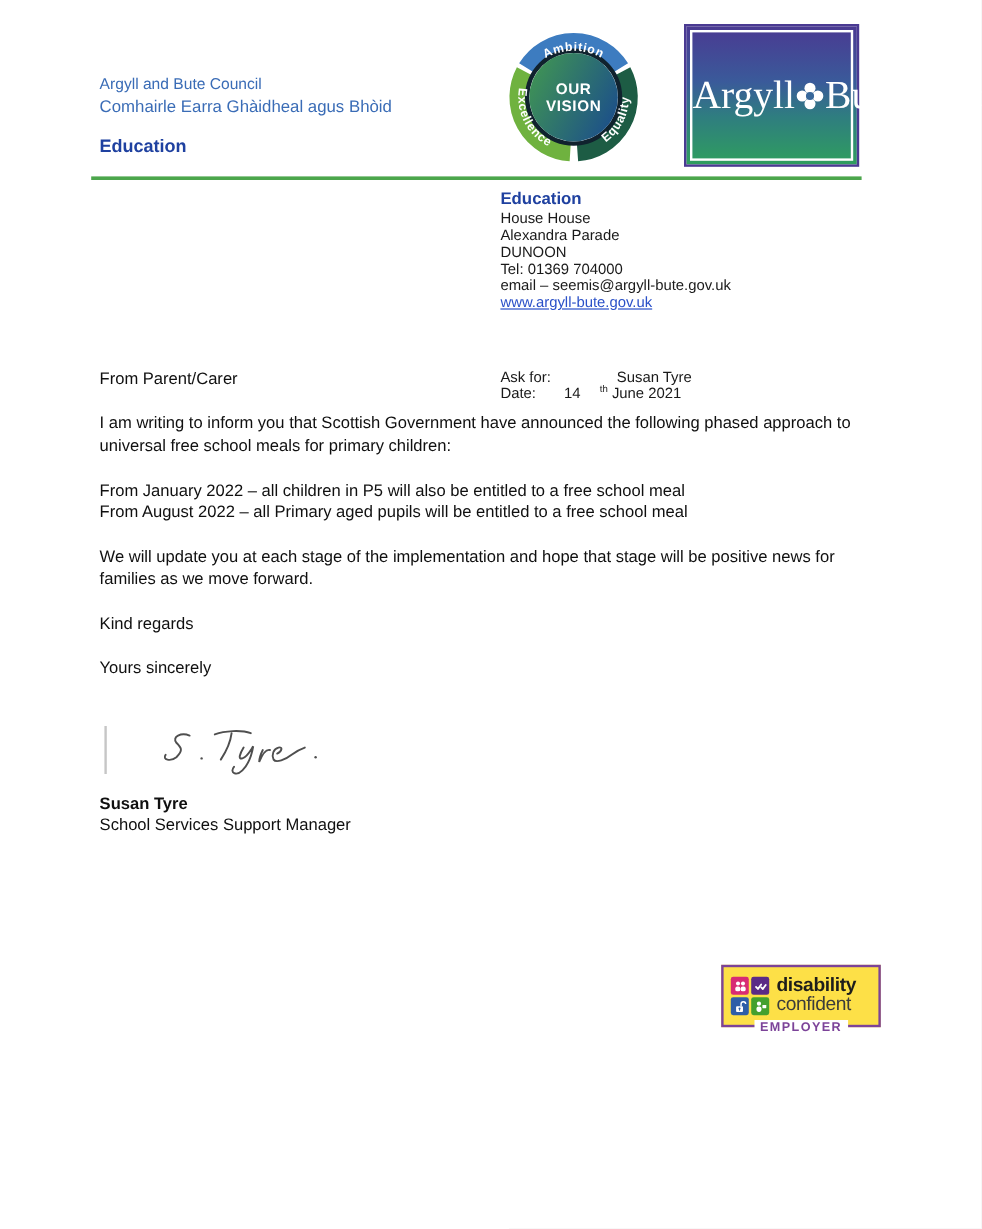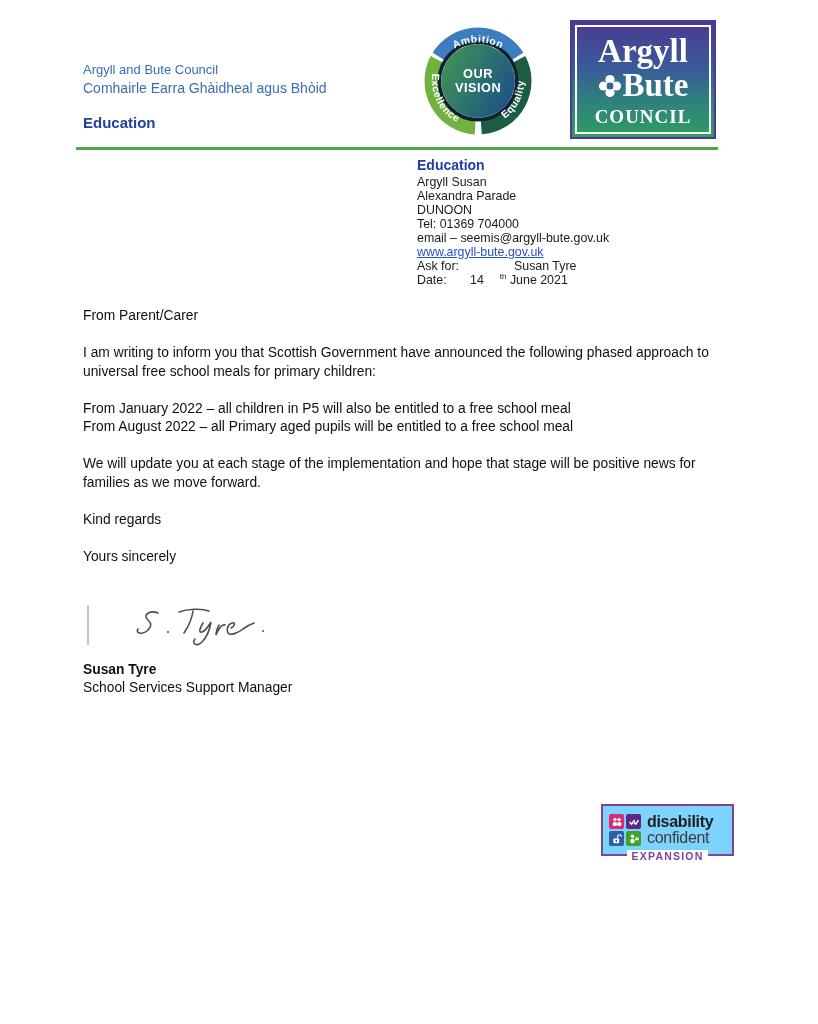--- a/index.html
+++ b/index.html
@@ -14,42 +14,42 @@
   .lh-council-gaelic { font-size:14px; color:#3a6cb6; line-height:18px; }
   .lh-dept { font-size:15px; font-weight:bold; color:#1f41a0; margin-top:17px; }
   .vision-logo { position:absolute; left:424px; top:26px; width:108px; height:110px; }
   .council-logo {
     position:absolute; left:570px; top:20px; width:146px; height:119px;
     border:2px solid #4a3a92; background:linear-gradient(180deg,#4a3a92 0%, #3a5a9a 40%, #2f7d80 65%, #2f9e5e 100%);
     padding:3px;
   }
   .council-logo-inner {
     width:100%; height:100%; border:2px solid #ffffff;
-    display:flex; flex-direction:column; align-items:center; justify-content:center;
-    font-family:"Liberation Serif", serif; color:#fff; line-height:1;font-weight:bold;
+    display:flex; flex-direction:row; align-items:center; 
+    font-family:"Liberation Serif", serif; color:#fff; line-height:1;
   }
   .cl-line1 { font-size:33px; margin-top:2px; }
   .cl-line2 { font-size:33px; display:flex; align-items:center; margin-top:1px; }
   .cl-line3 { font-size:19px; letter-spacing:1px; margin-top:5px; }
   .divider { position:absolute; left:76px; top:147px; width:642px; height:3px; background:#4ca64c; }
   
   .contact { position:absolute; left:417px; top:158px; font-size:12.4px; line-height:14px; color:#1a1a1a; }
   .contact .dept { font-size:14px; font-weight:bold; color:#1f41a0; margin-bottom:3px; }
   .contact a { color:#2a50c8; text-decoration:underline; }
-  .kv .k1 { display:inline-block; width:97px; }
+  .kv .k1 { display:inline-block; width:97px;margin-top:48px; }
   .kv .k2 { display:inline-block; width:53px; }
   sup { font-size:8px; vertical-align:super; line-height:0;padding-left:16px; }
   
   .letter-body { position:absolute; left:83px; top:307px; width:640px; font-size:13.8px; line-height:18.5px; color:#101010; }
   .letter-body p { margin:0 0 18.5px 0; }
   .sig-wrap { position:relative; height:72px; margin-bottom:4px; }
   .signer-name { font-weight:bold; }
   
   .dc { position:absolute; left:601px; top:804px; width:133px; height:52px; }
-  .dc-box { position:relative; width:100%; height:100%; border:2px solid #7c4399; background:#7dd3fc;
+  .dc-box { position:relative; width:100%; height:100%; border:2px solid #7c4399; background:#fde047;
             display:flex; align-items:center; padding:5px 6px; }
   .dc-tiles { display:grid; grid-template-columns:15px 15px; grid-template-rows:15px 15px; gap:2px; margin-right:6px; }
   .dc-tile { width:15px; height:15px; border-radius:2px; display:flex; align-items:center; justify-content:center; }
   .dc-text { line-height:16px; }
   .dc-t1 { font-size:16px; font-weight:bold; color:#1d1d1b; letter-spacing:-0.3px; }
   .dc-t2 { font-size:16px; color:#3c3c3b; letter-spacing:-0.3px; }
   .dc-employer { position:absolute; left:50%; bottom:-8px; transform:translateX(-50%);
                  background:#fff; padding:0 5px; color:#7c4399; font-weight:bold;
                  font-size:10.5px; letter-spacing:1.2px; white-space:nowrap; }
 </style>
@@ -108,21 +108,21 @@
         <span>Bute</span>
       </div>
       <div class="cl-line3">COUNCIL</div>
     </div>
   </div>
 
   <div class="divider"></div>
 
   <div class="contact">
     <div class="dept">Education</div>
-    <div>Argyll Susan</div>
+    <div>House House</div>
     <div>Alexandra Parade</div>
     <div>DUNOON</div>
     <div>Tel: 01369 704000</div>
     <div>email – seemis@argyll-bute.gov.uk</div>
     <div><a href="#">www.argyll-bute.gov.uk</a></div>
     <div class="kv">
       <span class="k1">Ask for:</span><span>Susan Tyre</span>
     </div>
     <div class="kv">
       <span class="k2">Date:</span><span>14</span><sup>th</sup><span> June 2021</span>
@@ -199,17 +199,17 @@
                 <rect x="3" y="7.2" width="5.2" height="5.6" rx="2.2"></rect>
                 <rect x="9.2" y="5.6" width="4" height="3.4" rx="0.5"></rect>
               </g>
             </svg>
         </div>
       </div>
       <div class="dc-text">
         <div class="dc-t1">disability</div>
         <div class="dc-t2">confident</div>
       </div>
-      <div class="dc-employer">EXPANSION</div>
+      <div class="dc-employer">EMPLOYER</div>
     </div>
   </div>
 
 </div>
 
 </body></html>

